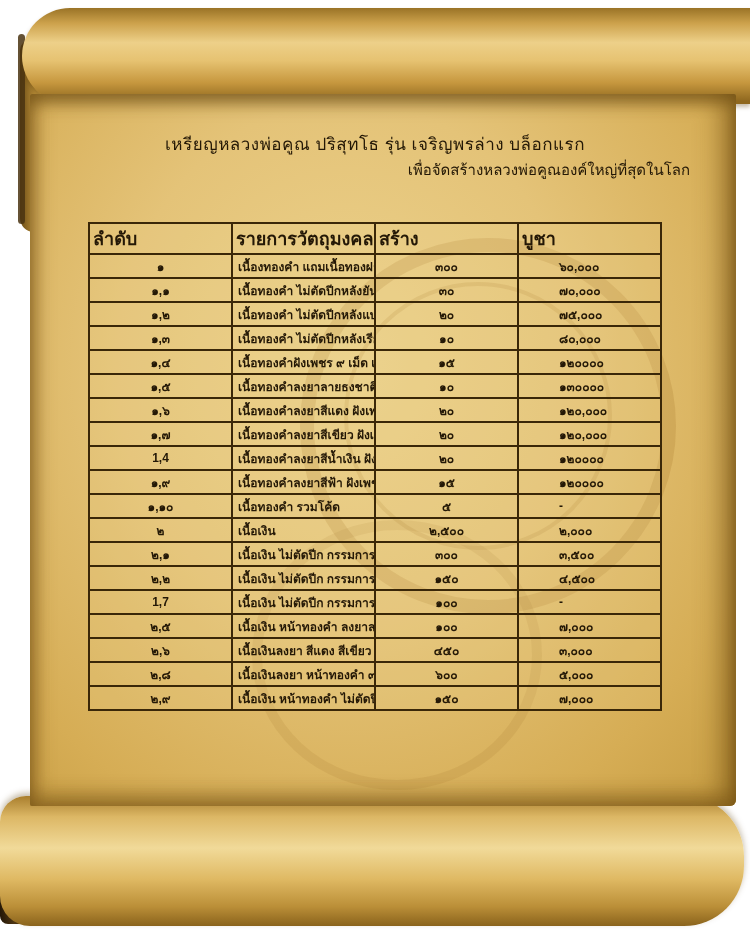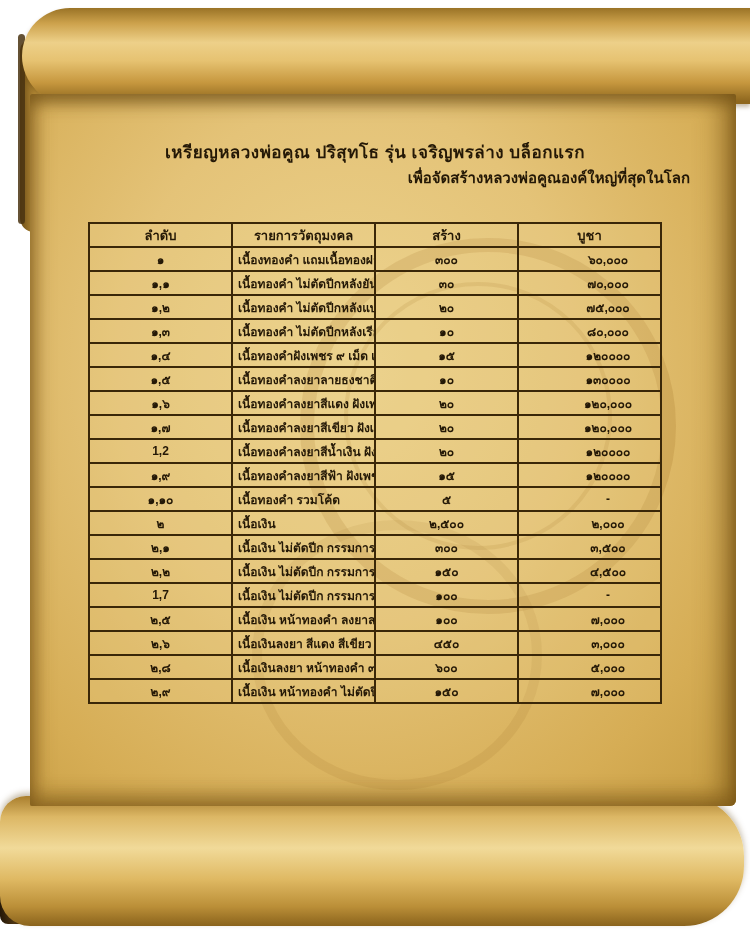--- a/index.html
+++ b/index.html
@@ -55,44 +55,44 @@
     position:absolute;left:344px;top:282px;width:260px;height:260px;border-radius:50%;
     border:4px solid rgba(158,112,35,.17);
   }
   .seal-ring-lower{
     position:absolute;left:252px;top:520px;width:270px;height:250px;border-radius:50%;
     border:10px solid rgba(158,112,35,.13);
   }
 
   
   .title-block{
-    position:absolute;left:60px;top:140px;width:630px;text-align:center;
-    color:#241806;font-weight:bold;
+    position:absolute;left:60px;top:132px;width:630px;text-align:center;
+    color:#241806;font-weight:normal;
   }
   .title-line1{font-size:17px;line-height:26px;letter-spacing:.5px;}
   .title-line2{font-size:15px;line-height:24px;text-align:right;}
   .title-line3{font-size:15px;line-height:24px;}
 
   table.price-table{
     position:absolute;left:88px;top:222px;width:574px;
     border-collapse:collapse;table-layout:fixed;
     color:#241806;
   }
   .price-table th,.price-table td{
     border:2px solid #3a2708;
     font-weight:bold;font-size:12px;
     height:22px;padding:0 3px;
     white-space:nowrap;overflow:hidden;
     background:rgba(240,216,150,.18);
   }
-  .price-table th{font-size:13px;text-align:center;}
+  .price-table th{font-size:18px;text-align:left;}
   .price-table td.c0{width:34px;text-align:center;}
   .price-table td.c1{width:408px;text-align:left;padding-left:5px;}
   .price-table td.c2{width:52px;text-align:center;}
-  .price-table td.c3{width:62px;text-align:center;padding-left:40px;}
+  .price-table td.c3{width:62px;padding-left:40px;}
 </style>
 </head>
 <body>
 
 <div class="stage">
 
   <div class="top-roll-end"></div>
   <div class="top-roll-edge"></div>
   <div class="top-roll"></div>
   <div class="bottom-pin"></div>
@@ -159,21 +159,21 @@
           <td class="c2">๒๐</td>
           <td class="c3">๑๒๐,๐๐๐</td>
         </tr>
         <tr>
           <td class="c0">๑,๗</td>
           <td class="c1">เนื้อทองคำลงยาสีเขียว ฝังเพชร ๙ เม็ด ไม่ตัดปีกกรรมการพิเศษ</td>
           <td class="c2">๒๐</td>
           <td class="c3">๑๒๐,๐๐๐</td>
         </tr>
         <tr>
-          <td class="c0">1,2</td>
+          <td class="c0">1,4</td>
           <td class="c1">เนื้อทองคำลงยาสีน้ำเงิน ฝังเพชร ๙ เม็ด ไม่ตัดปีกกรรมการพิเศษ</td>
           <td class="c2">๒๐</td>
           <td class="c3">๑๒๐๐๐๐</td>
         </tr>
         <tr>
           <td class="c0">๑,๙</td>
           <td class="c1">เนื้อทองคำลงยาสีฟ้า ฝังเพชร ๙ เม็ด ไม่ตัดปีกกรรมการพิเศษ</td>
           <td class="c2">๑๕</td>
           <td class="c3">๑๒๐๐๐๐</td>
         </tr>

